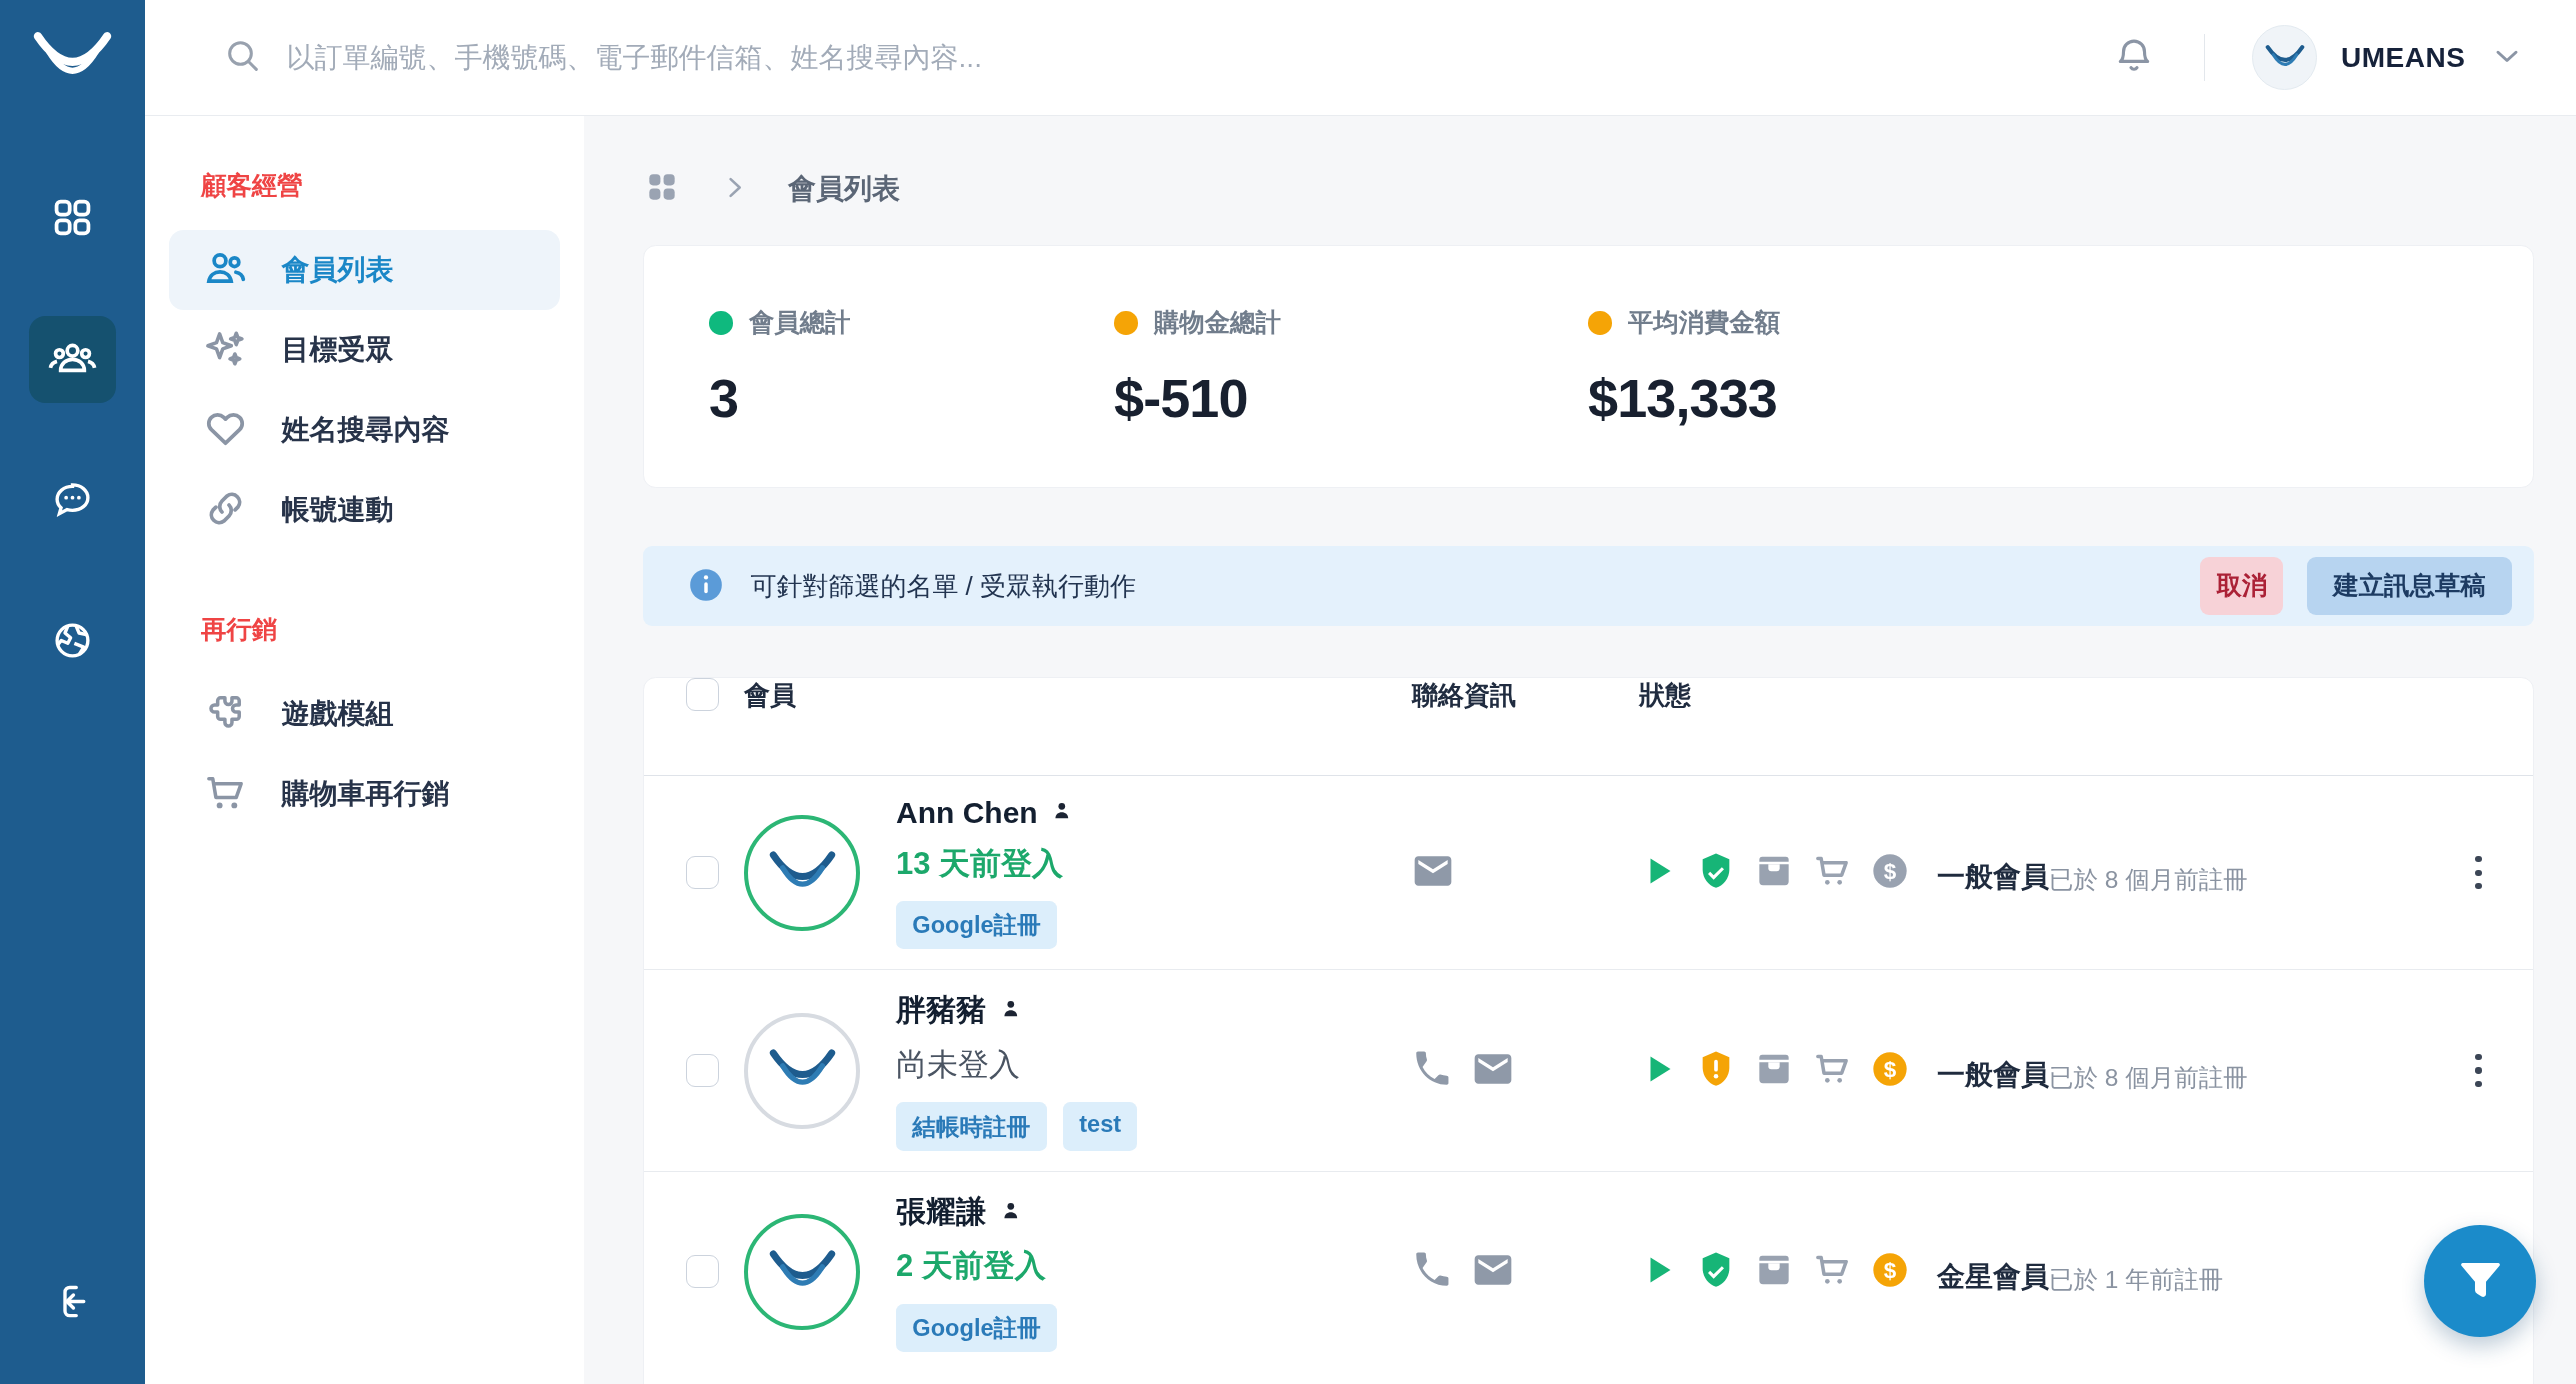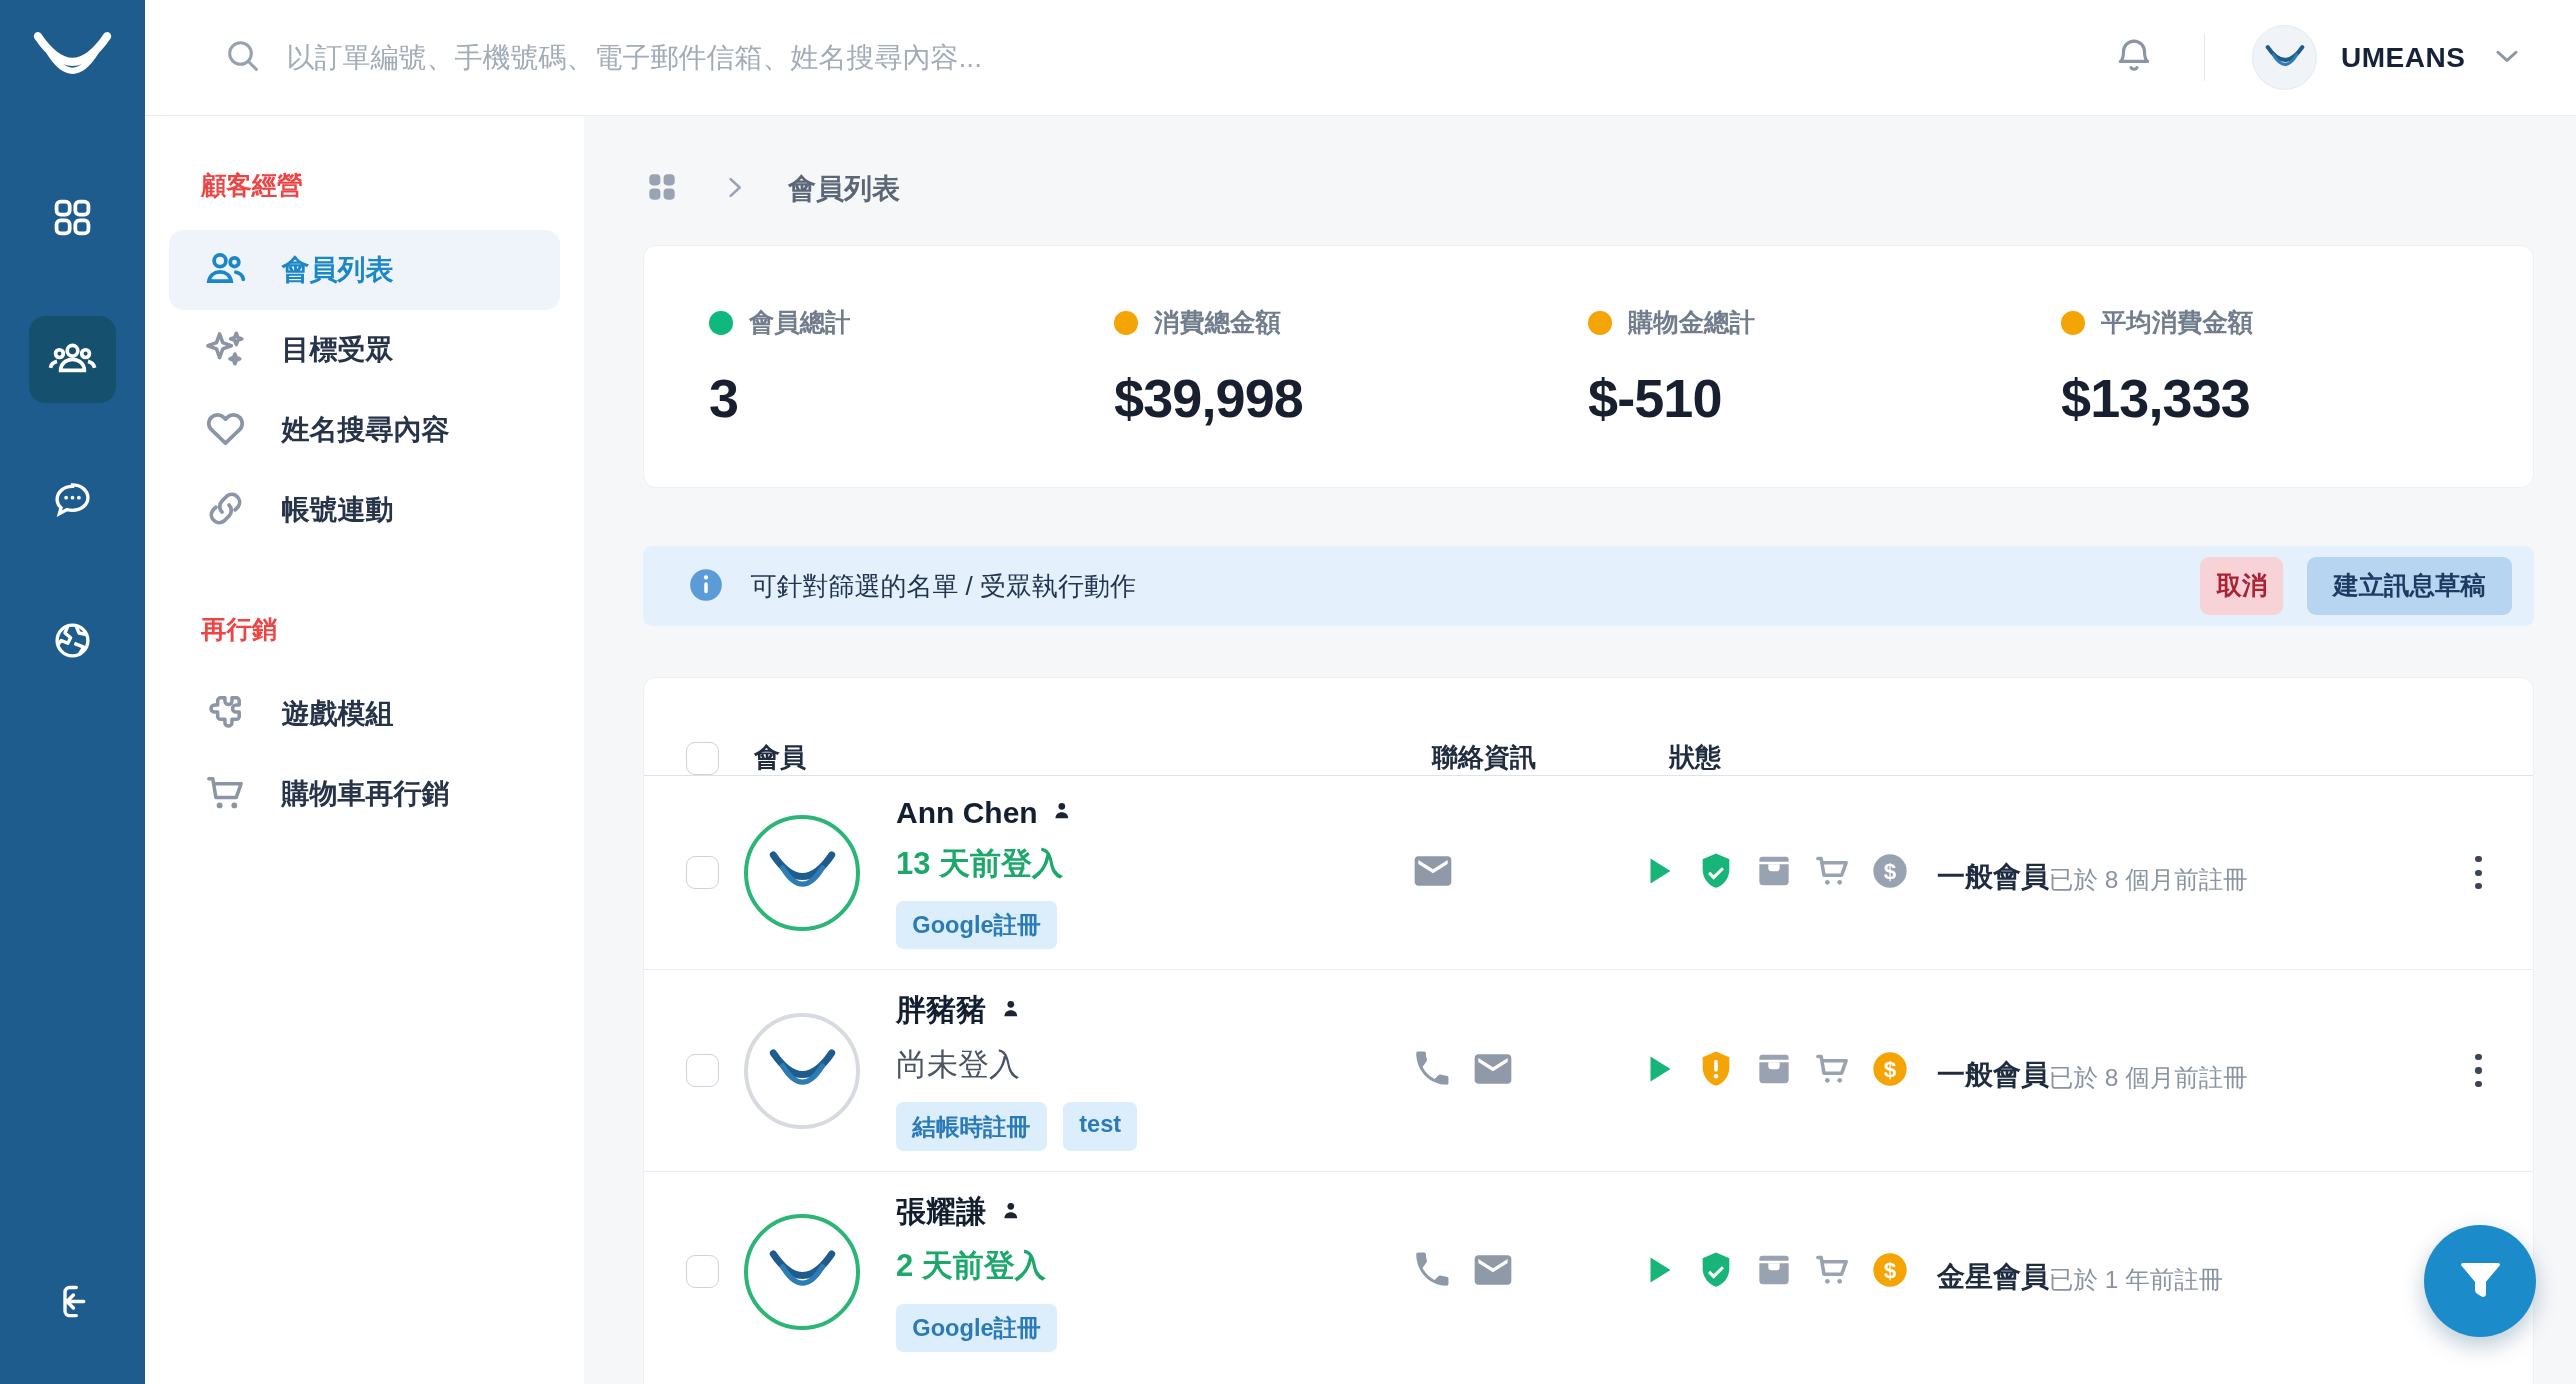--- a/index.html
+++ b/index.html
@@ -56,21 +56,21 @@
   .stat-label { font-size:25.4px; color:#717D8C; font-weight:bold; }
   .stat-value { margin-top:27px; font-size:54px; font-weight:bold; color:#18202F; letter-spacing:-0.9px; }
 
   .banner { margin-top:58px; height:80px; background:#E4F1FC; border-radius:9px; display:flex; align-items:center; padding:0 22px 0 44px; }
   .banner-text { font-size:26px; color:#223450; margin-left:25.4px; }
   .banner-spacer { flex:1; }
   .btn-cancel { width:83px; height:58px; border:none; border-radius:9px; background:#F7D2D7; color:#AB2136; font-size:25.4px; font-weight:bold; cursor:pointer; font-family:inherit; }
   .btn-primary { width:205px; height:58px; border:none; border-radius:9px; background:#B7D4F0; color:#1D3B62; font-size:25.4px; font-weight:bold; cursor:pointer; margin-left:23.6px; font-family:inherit; }
 
   .table-card { margin-top:51px; background:#fff; border:0.9px solid #EEF0F4; border-radius:12.7px 12.7px 0 0; min-height:726px; }
-  .thead { height:98px; display:flex; align-items:flex-end; border-bottom:1.8px solid #DFE3E9; font-size:26px; font-weight:bold; color:#202C40;gap:10px; }
+  .thead { height:98px; display:flex; align-items:flex-start; border-bottom:1.8px solid #DFE3E9; font-size:26px; font-weight:bold; color:#202C40; }
   .trow { display:flex; align-items:center; min-height:192px; border-bottom:1.8px solid #E8EBEF; padding:20px 0; }
   .trow:last-child { border-bottom:none; }
   .col-check { width:100px; padding-left:42px; display:flex; }
   .checkbox { width:33px; height:33px; border:1.8px solid #CCD3DD; border-radius:9px; background:#fff; cursor:pointer; }
   .col-member-h { width:610px; }
   .col-contact-h { width:227px; margin-left:58px; }
   .col-status-h { width:299px; }
   .avatar-ring { width:116px; height:116px; border-radius:50%; border:4.5px solid; background:#fff; display:flex; align-items:center; justify-content:center; flex:none; }
   .ring-green { border-color:#2CB675; }
   .ring-gray { border-color:#D7DBE1; }
@@ -248,27 +248,20 @@
       <div class="stat">
         <div class="stat-head">
             <span class="stat-dot green"></span>
             <span class="stat-label">會員總計</span>
           </div>
         <div class="stat-value">3</div>
       </div>
       <div class="stat">
         <div class="stat-head">
             <span class="stat-dot orange"></span>
-            <span class="stat-label">消費總金額</span>
-          </div>
-        <div class="stat-value">$39,998</div>
-      </div>
-      <div class="stat">
-        <div class="stat-head">
-            <span class="stat-dot orange"></span>
             <span class="stat-label">購物金總計</span>
           </div>
         <div class="stat-value">$-510</div>
       </div>
       <div class="stat">
         <div class="stat-head">
             <span class="stat-dot orange"></span>
             <span class="stat-label">平均消費金額</span>
           </div>
         <div class="stat-value">$13,333</div>

